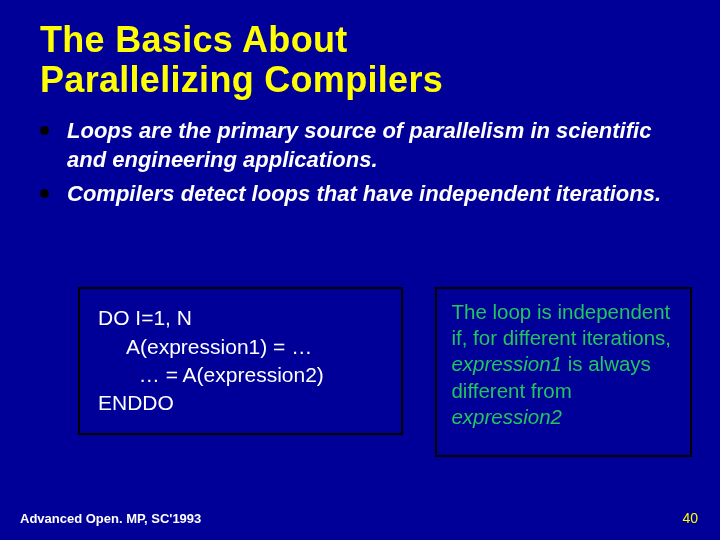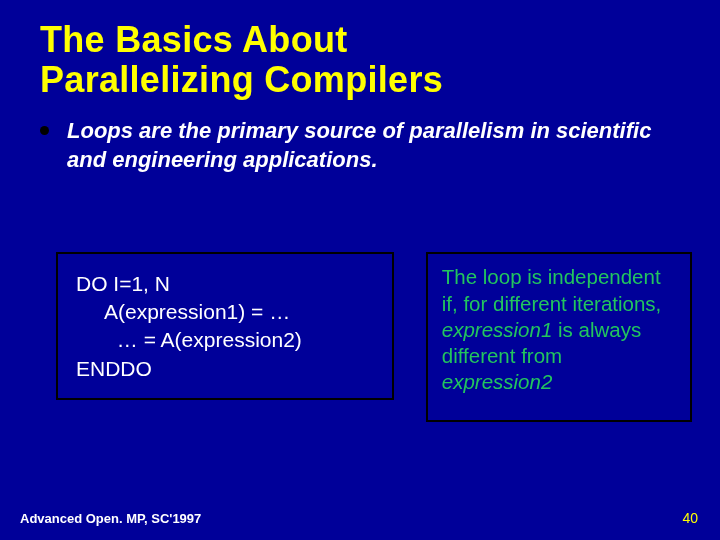--- a/index.html
+++ b/index.html
@@ -40,20 +40,21 @@
     font-size: 22px;
     font-weight: bold;
     line-height: 1.3;
     font-style: italic;
   }
   .lower {
     display: flex;
     gap: 32px;
     padding: 72px 28px 0 56px;
     align-items: flex-start;
+    margin-left: 22px;
   }
   .codebox {
     border: 2px solid #000000;
     padding: 14px 18px 14px 18px;
     width: 340px;
     height: 148px;
     display: flex;
     flex-direction: column;
     justify-content: center;
   }
@@ -97,28 +98,32 @@
 <div class="title">
   <span>The Basics About</span><br>
   <span>Parallelizing Compilers</span>
 </div>
 
 <div class="bullets">
   <div class="bullet-row">
     <div class="bullet-dot"></div>
     <div class="bullet-text">Loops are the primary source of parallelism in scientific and engineering applications.</div>
   </div>
+  <div class="bullet-row">
+    <div class="bullet-dot"></div>
+    <div class="bullet-text">Compilers detect loops that have independent iterations.</div>
+  </div>
 </div>
 
 <div class="lower">
   <div class="codebox">
     <div class="code-line">DO I=1, N</div>
     <div class="code-line">     A(expression1) = …</div>
     <div class="code-line">       … = A(expression2)</div>
     <div class="code-line">ENDDO</div>
   </div>
   <div class="explainbox">
     <span>The loop is independent if, for different iterations, </span><span class="ital">expression1</span><span> is always different from </span><span class="ital">expression2</span>
   </div>
 </div>
 
-<div class="footer-left">Advanced Open. MP, SC'1997</div>
+<div class="footer-left">Advanced Open. MP, SC'1993</div>
 <div class="footer-right">40</div>
 
 </body></html>

